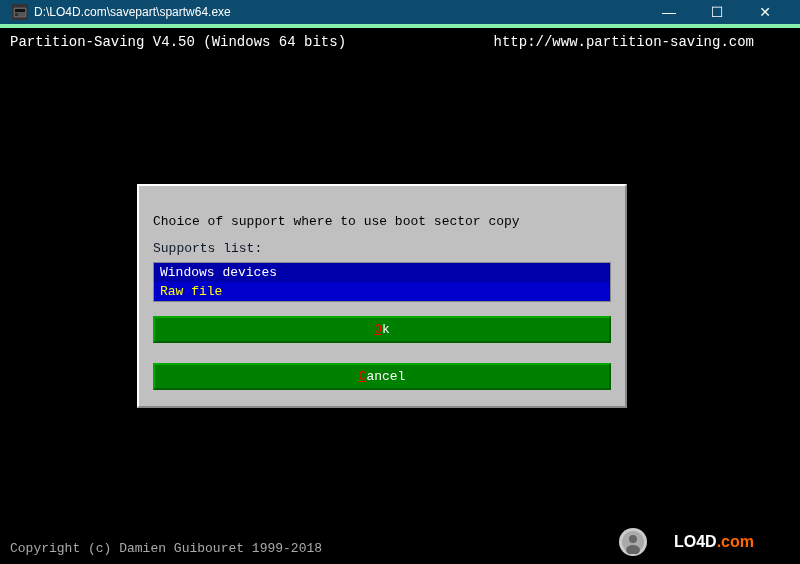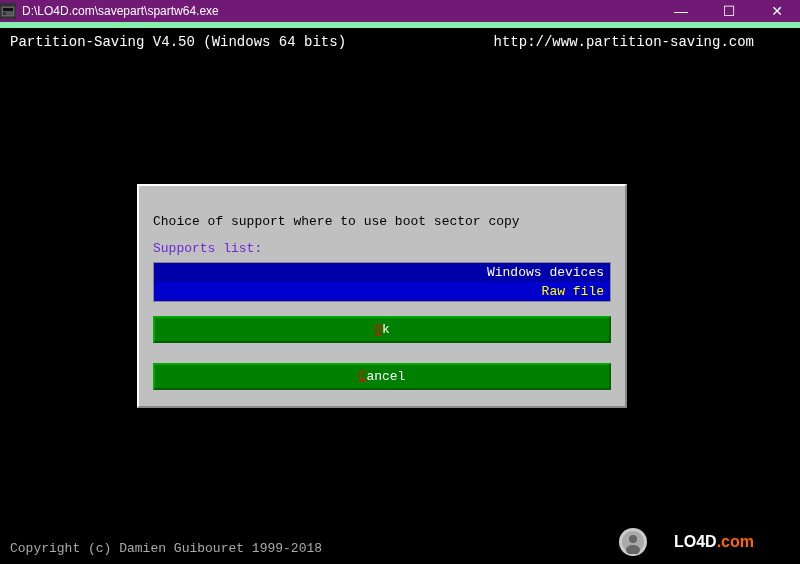--- a/index.html
+++ b/index.html
@@ -9,24 +9,24 @@
       overflow: hidden;
       font-family: 'Courier New', Courier, monospace;
       background: #000;
     }
 
     
     .title-bar {
       display: flex;
       align-items: center;
       justify-content: space-between;
-      background: #701a75;
+      background: #0c4a6e;
       height: 28px;
-      padding: 0 0;
-      border-bottom: 6px solid #86efac;
+      padding: 0 12px;
+      border-bottom: 4px solid #86efac;
     }
     .title-bar-left {
       display: flex;
       align-items: center;
       gap: 6px;
     }
     .title-bar-icon {
       width: 16px;
       height: 16px;
       background: #333;
@@ -104,30 +104,29 @@
       font-family: 'Courier New', Courier, monospace;
     }
     .dialog-title {
       font-size: 13px;
       color: #000;
       margin-bottom: 12px;
       font-family: 'Courier New', Courier, monospace;
     }
     .dialog-label {
       font-size: 13px;
-      color: #6d28d9;
+      color: #0f172a;
       margin-bottom: 6px;
       font-family: 'Courier New', Courier, monospace;
     }
     .list-box {
       width: 100%;
       background: #c0c0c0;
       border: 1px solid #888;
       margin-bottom: 14px;
-      text-align: right;
     }
     .list-item {
       font-size: 13px;
       font-family: 'Courier New', Courier, monospace;
       padding: 2px 6px;
       color: #000;
       cursor: pointer;
     }
     .list-item.selected-blue {
       background: #0000aa;

